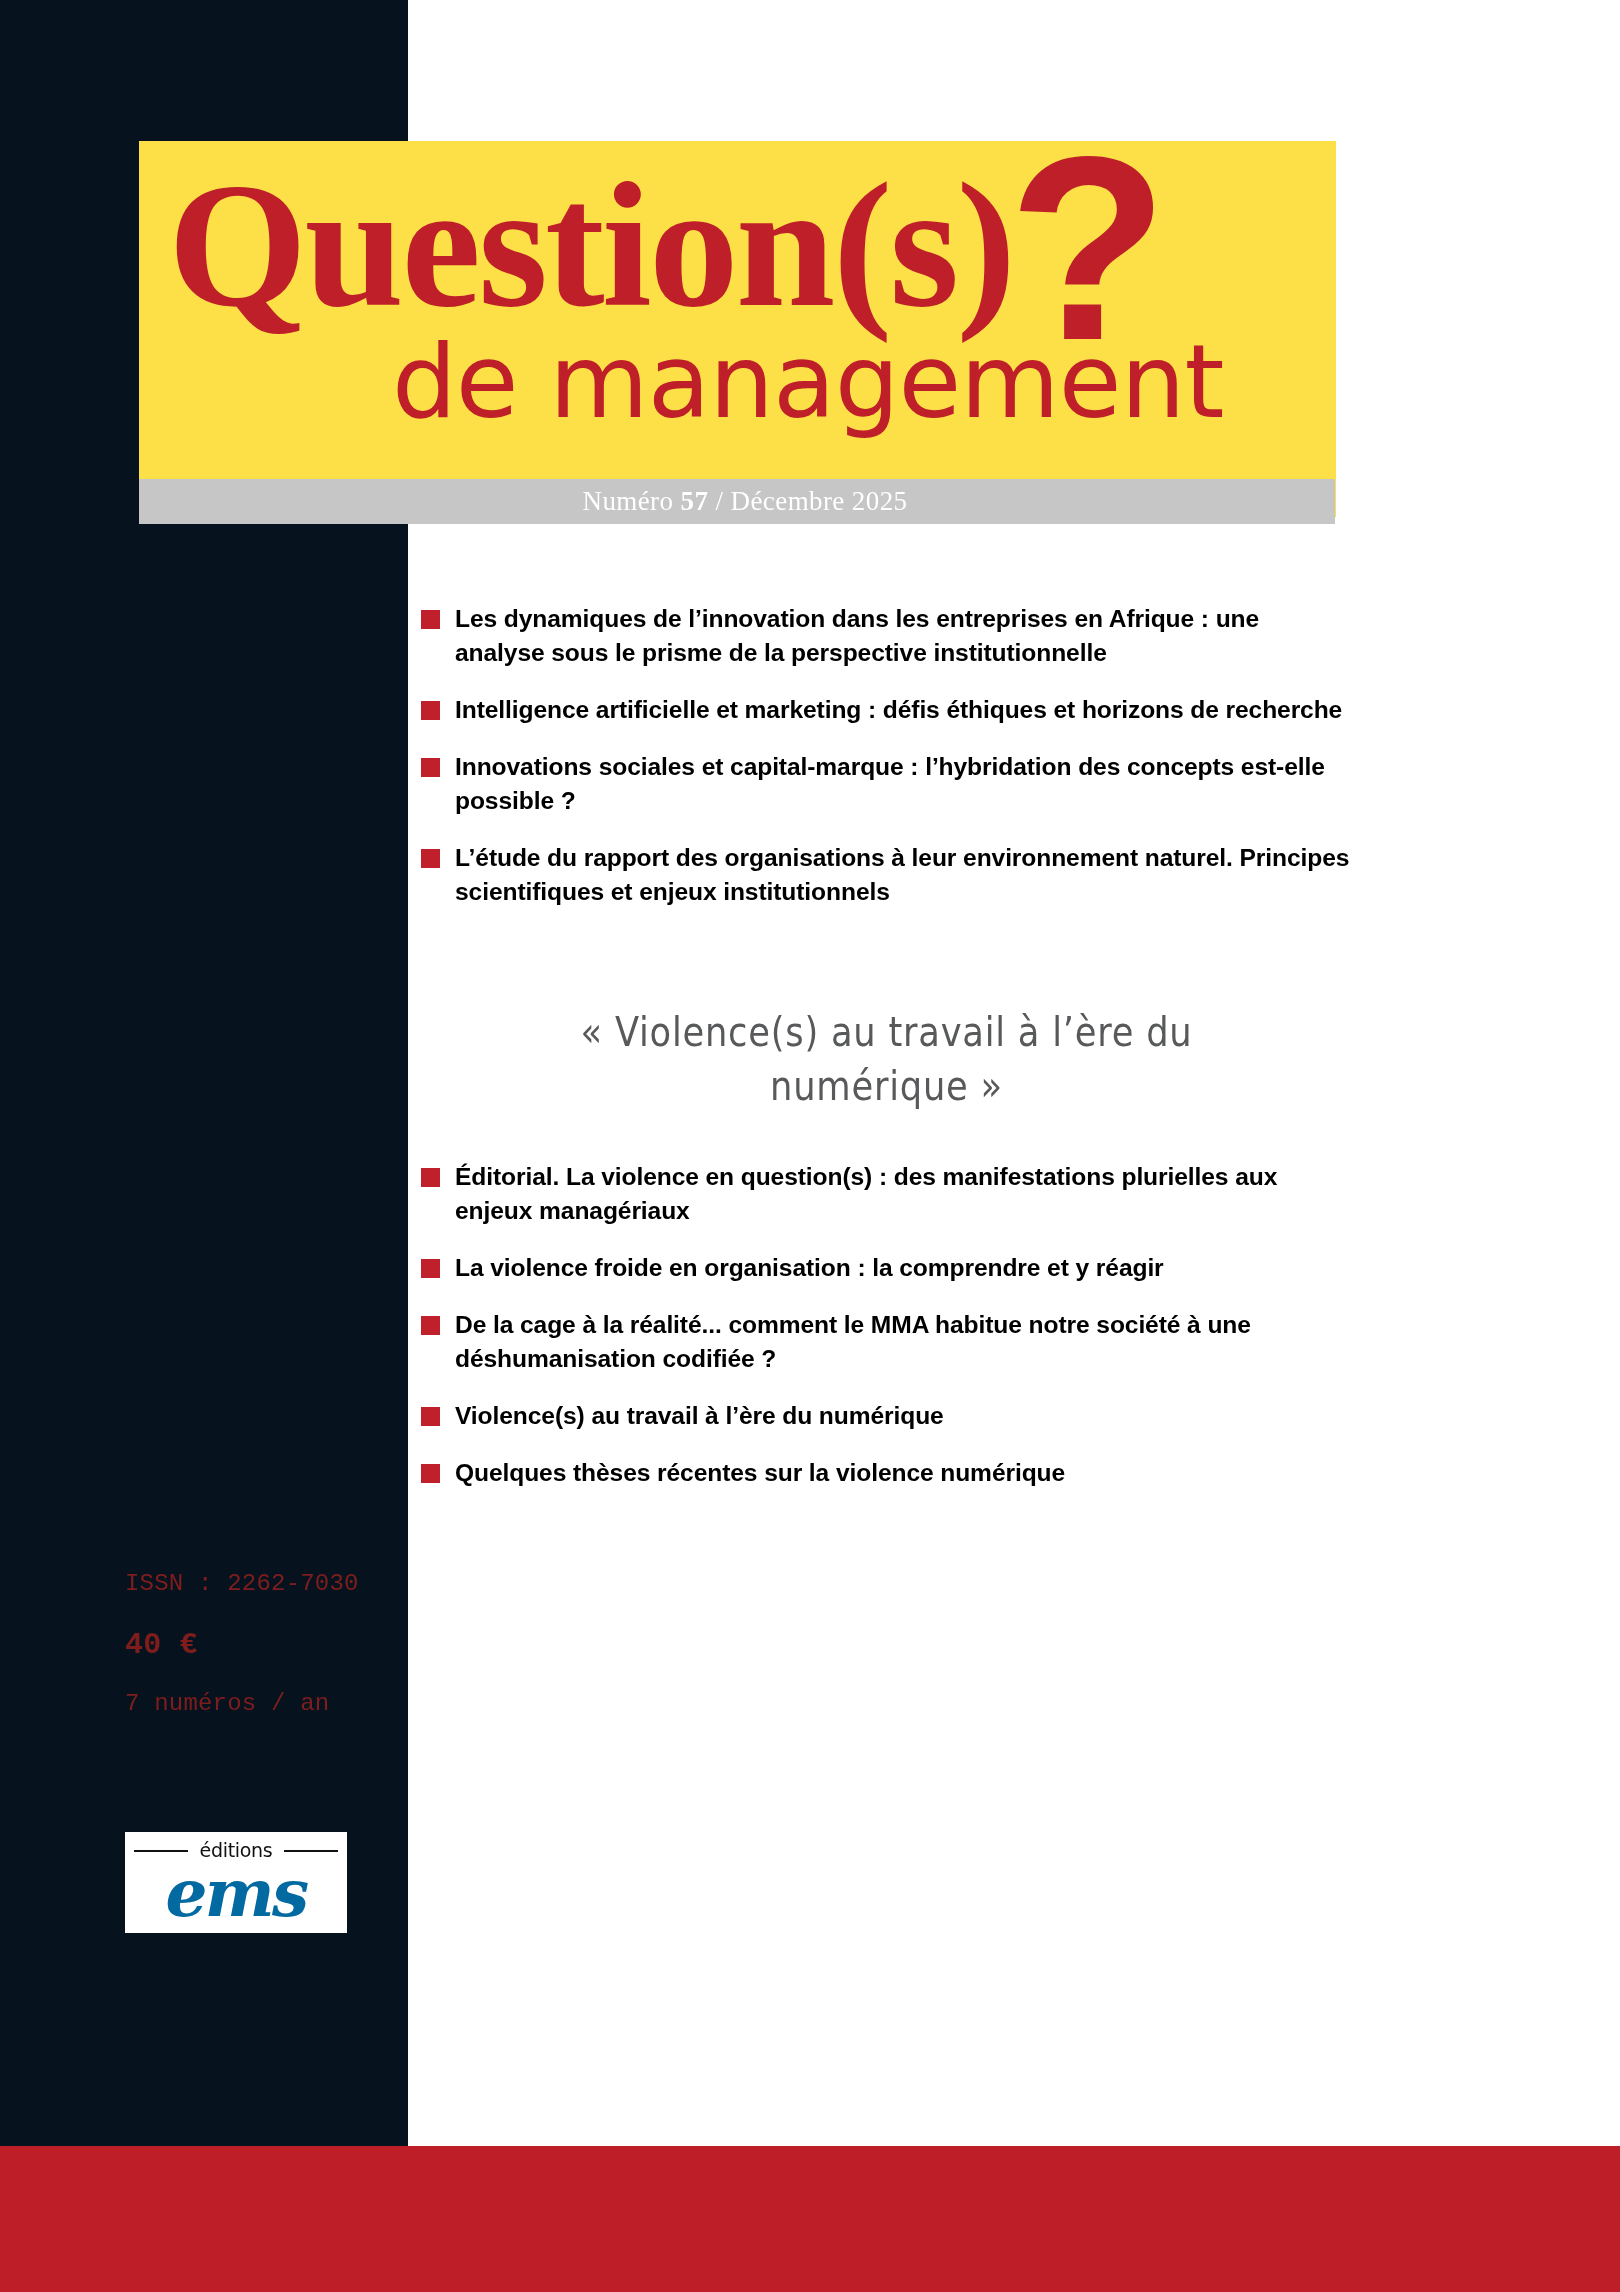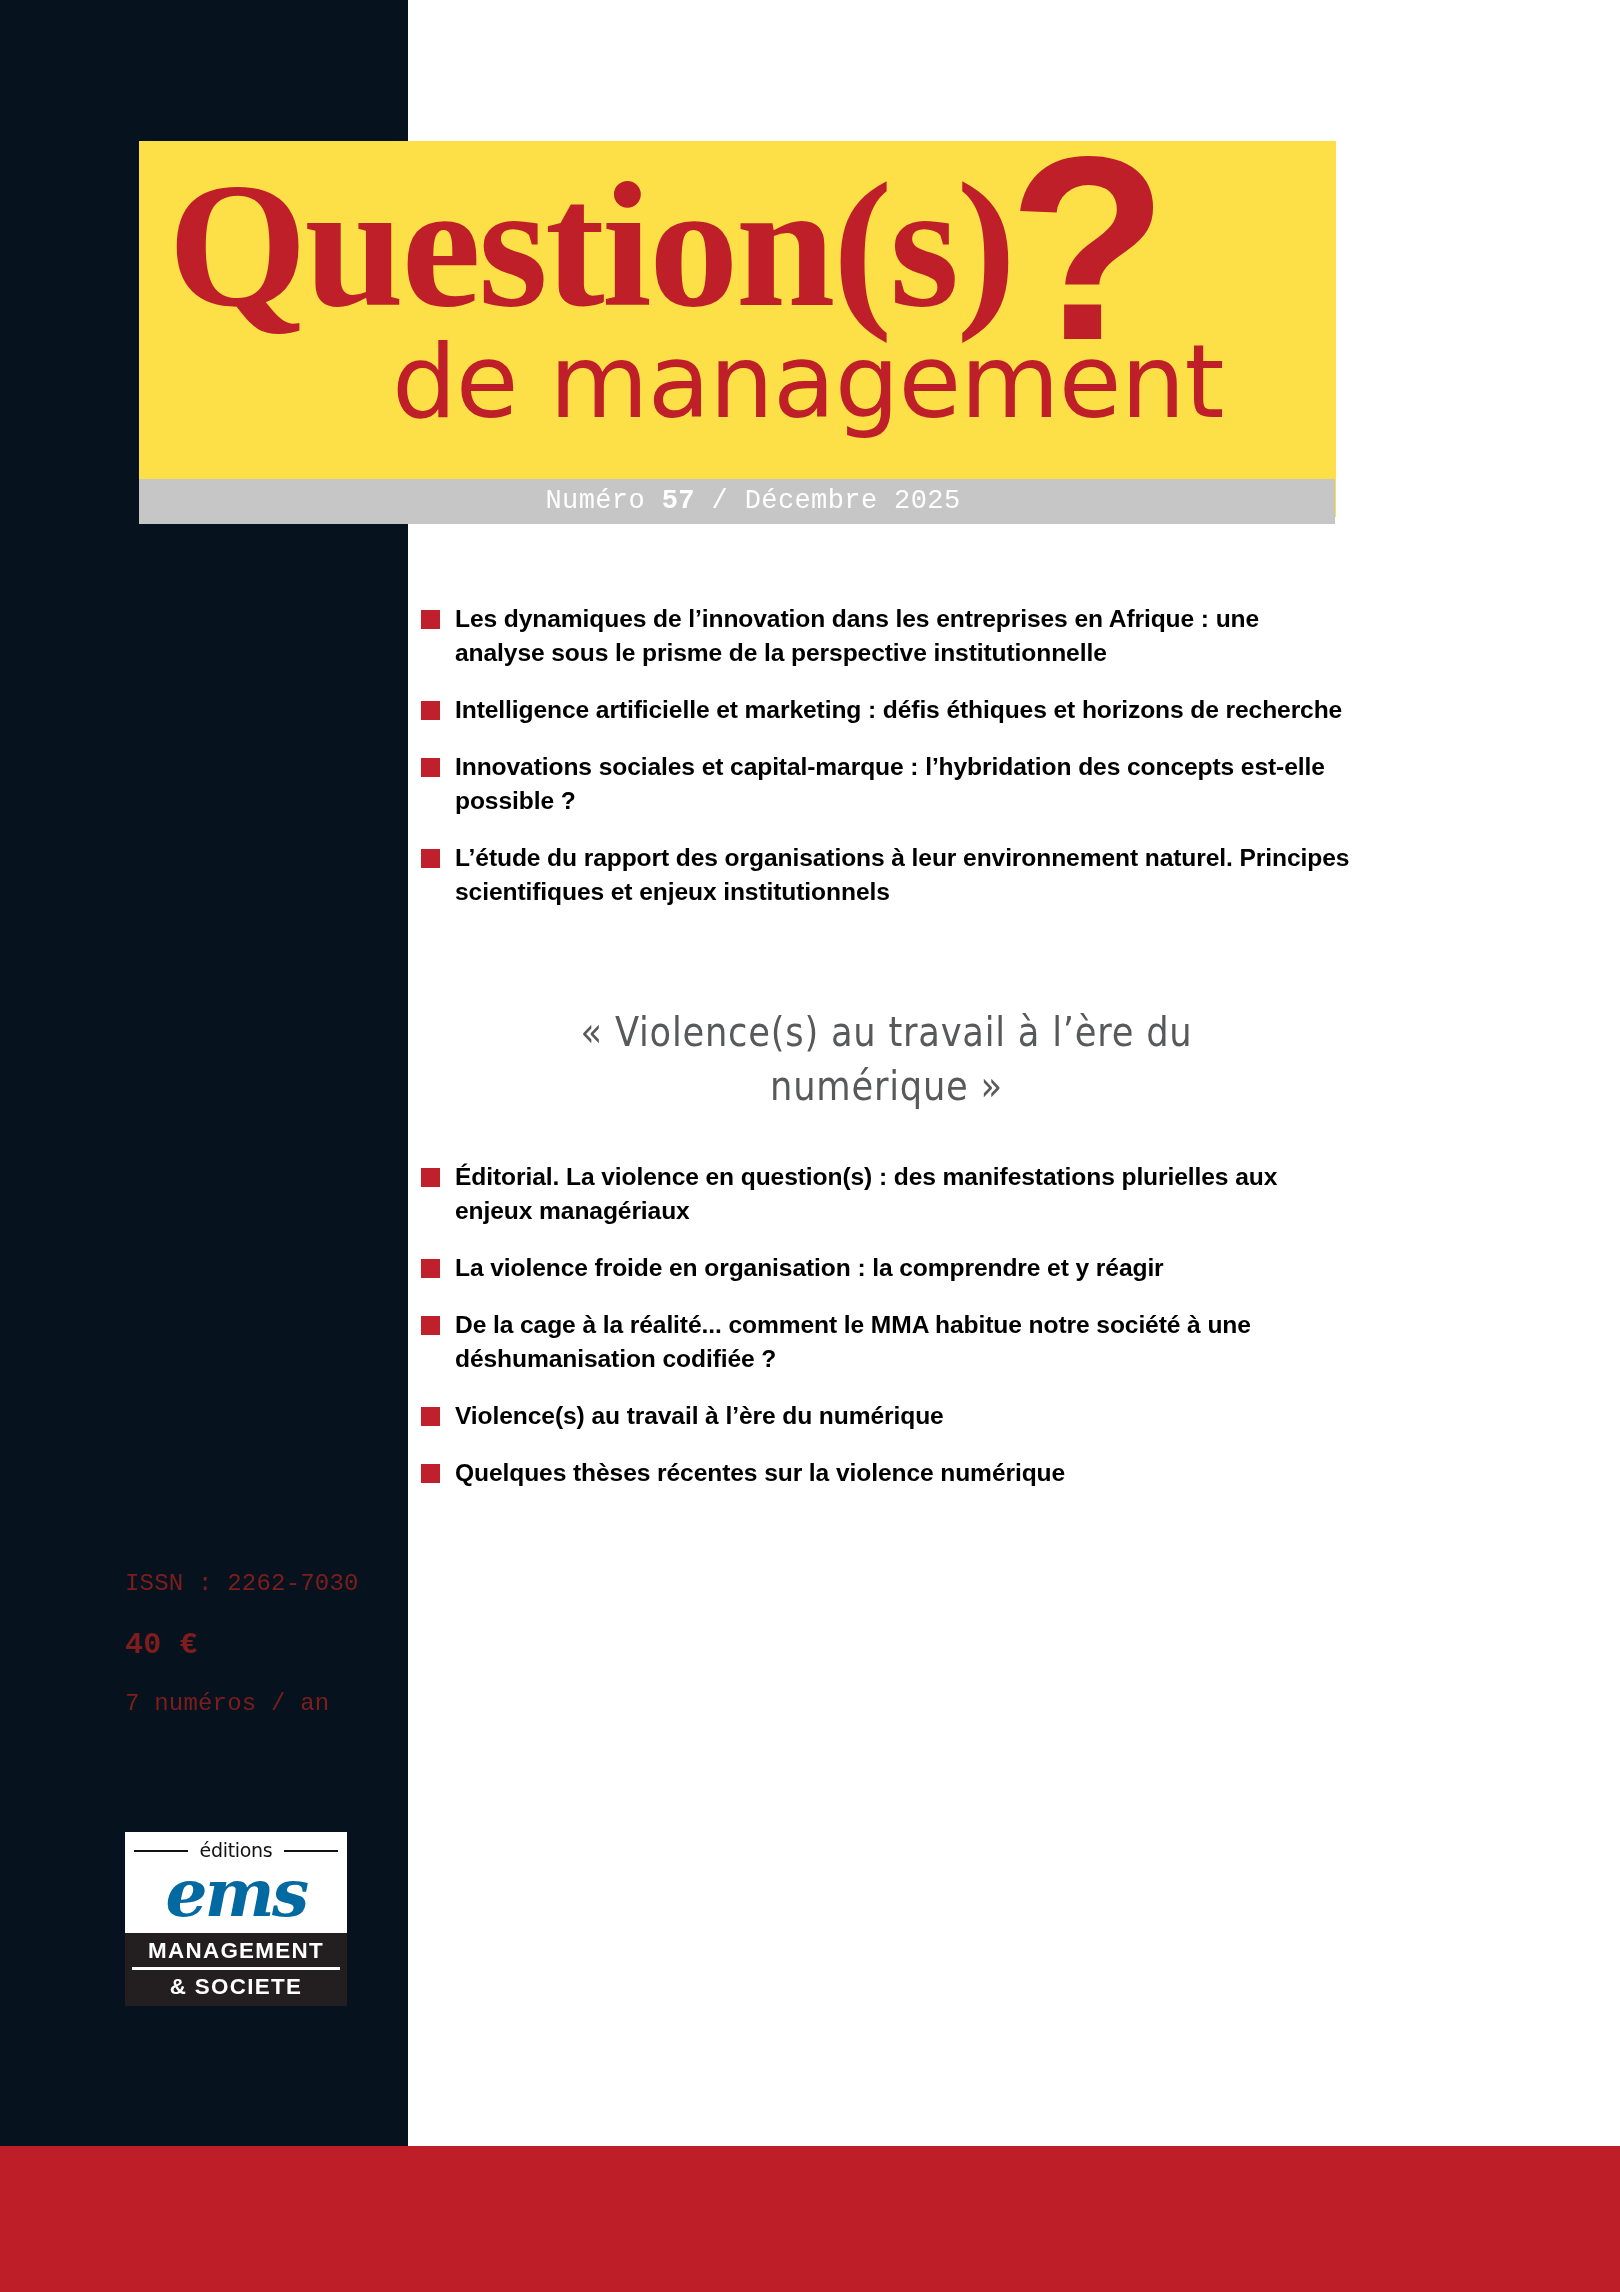--- a/index.html
+++ b/index.html
@@ -110,27 +110,27 @@
   .issue-band {
     position: absolute;
     left: 139px;
     top: 479px;
     width: 1196px;
     height: 45px;
     background: #c6c6c6;
   }
   .issue-band-text {
     position: absolute;
-    left: 16px;
+    left: 8px;
     top: 0;
     width: 1196px;
     height: 45px;
     line-height: 45px;
     text-align: center;
-    font-family: Liberation Mono, monospace;
+    font-family: Liberation Serif, serif;
     font-size: 27px;
     color: #ffffff;
     letter-spacing: 0.4px;
     white-space: nowrap;
   }
   .issue-band-text b {
     font-weight: 700;
   }
 
   
@@ -358,23 +358,18 @@
 
   <div class="publisher-logo">
     <div class="pub-top">
       <div class="pub-editions-row">
         <span class="pub-rule"></span>
         <span class="pub-editions">éditions</span>
         <span class="pub-rule"></span>
       </div>
       <div class="pub-ems">ems</div>
     </div>
-    <div class="pub-bottom">
-      <div class="pub-management">MANAGEMENT</div>
-      <div class="pub-divider"></div>
-      <div class="pub-societe">&amp; SOCIETE</div>
-    </div>
   </div>
 
   <div class="bottom-red-band"></div>
 
 </div>
 
 
 </body></html>

